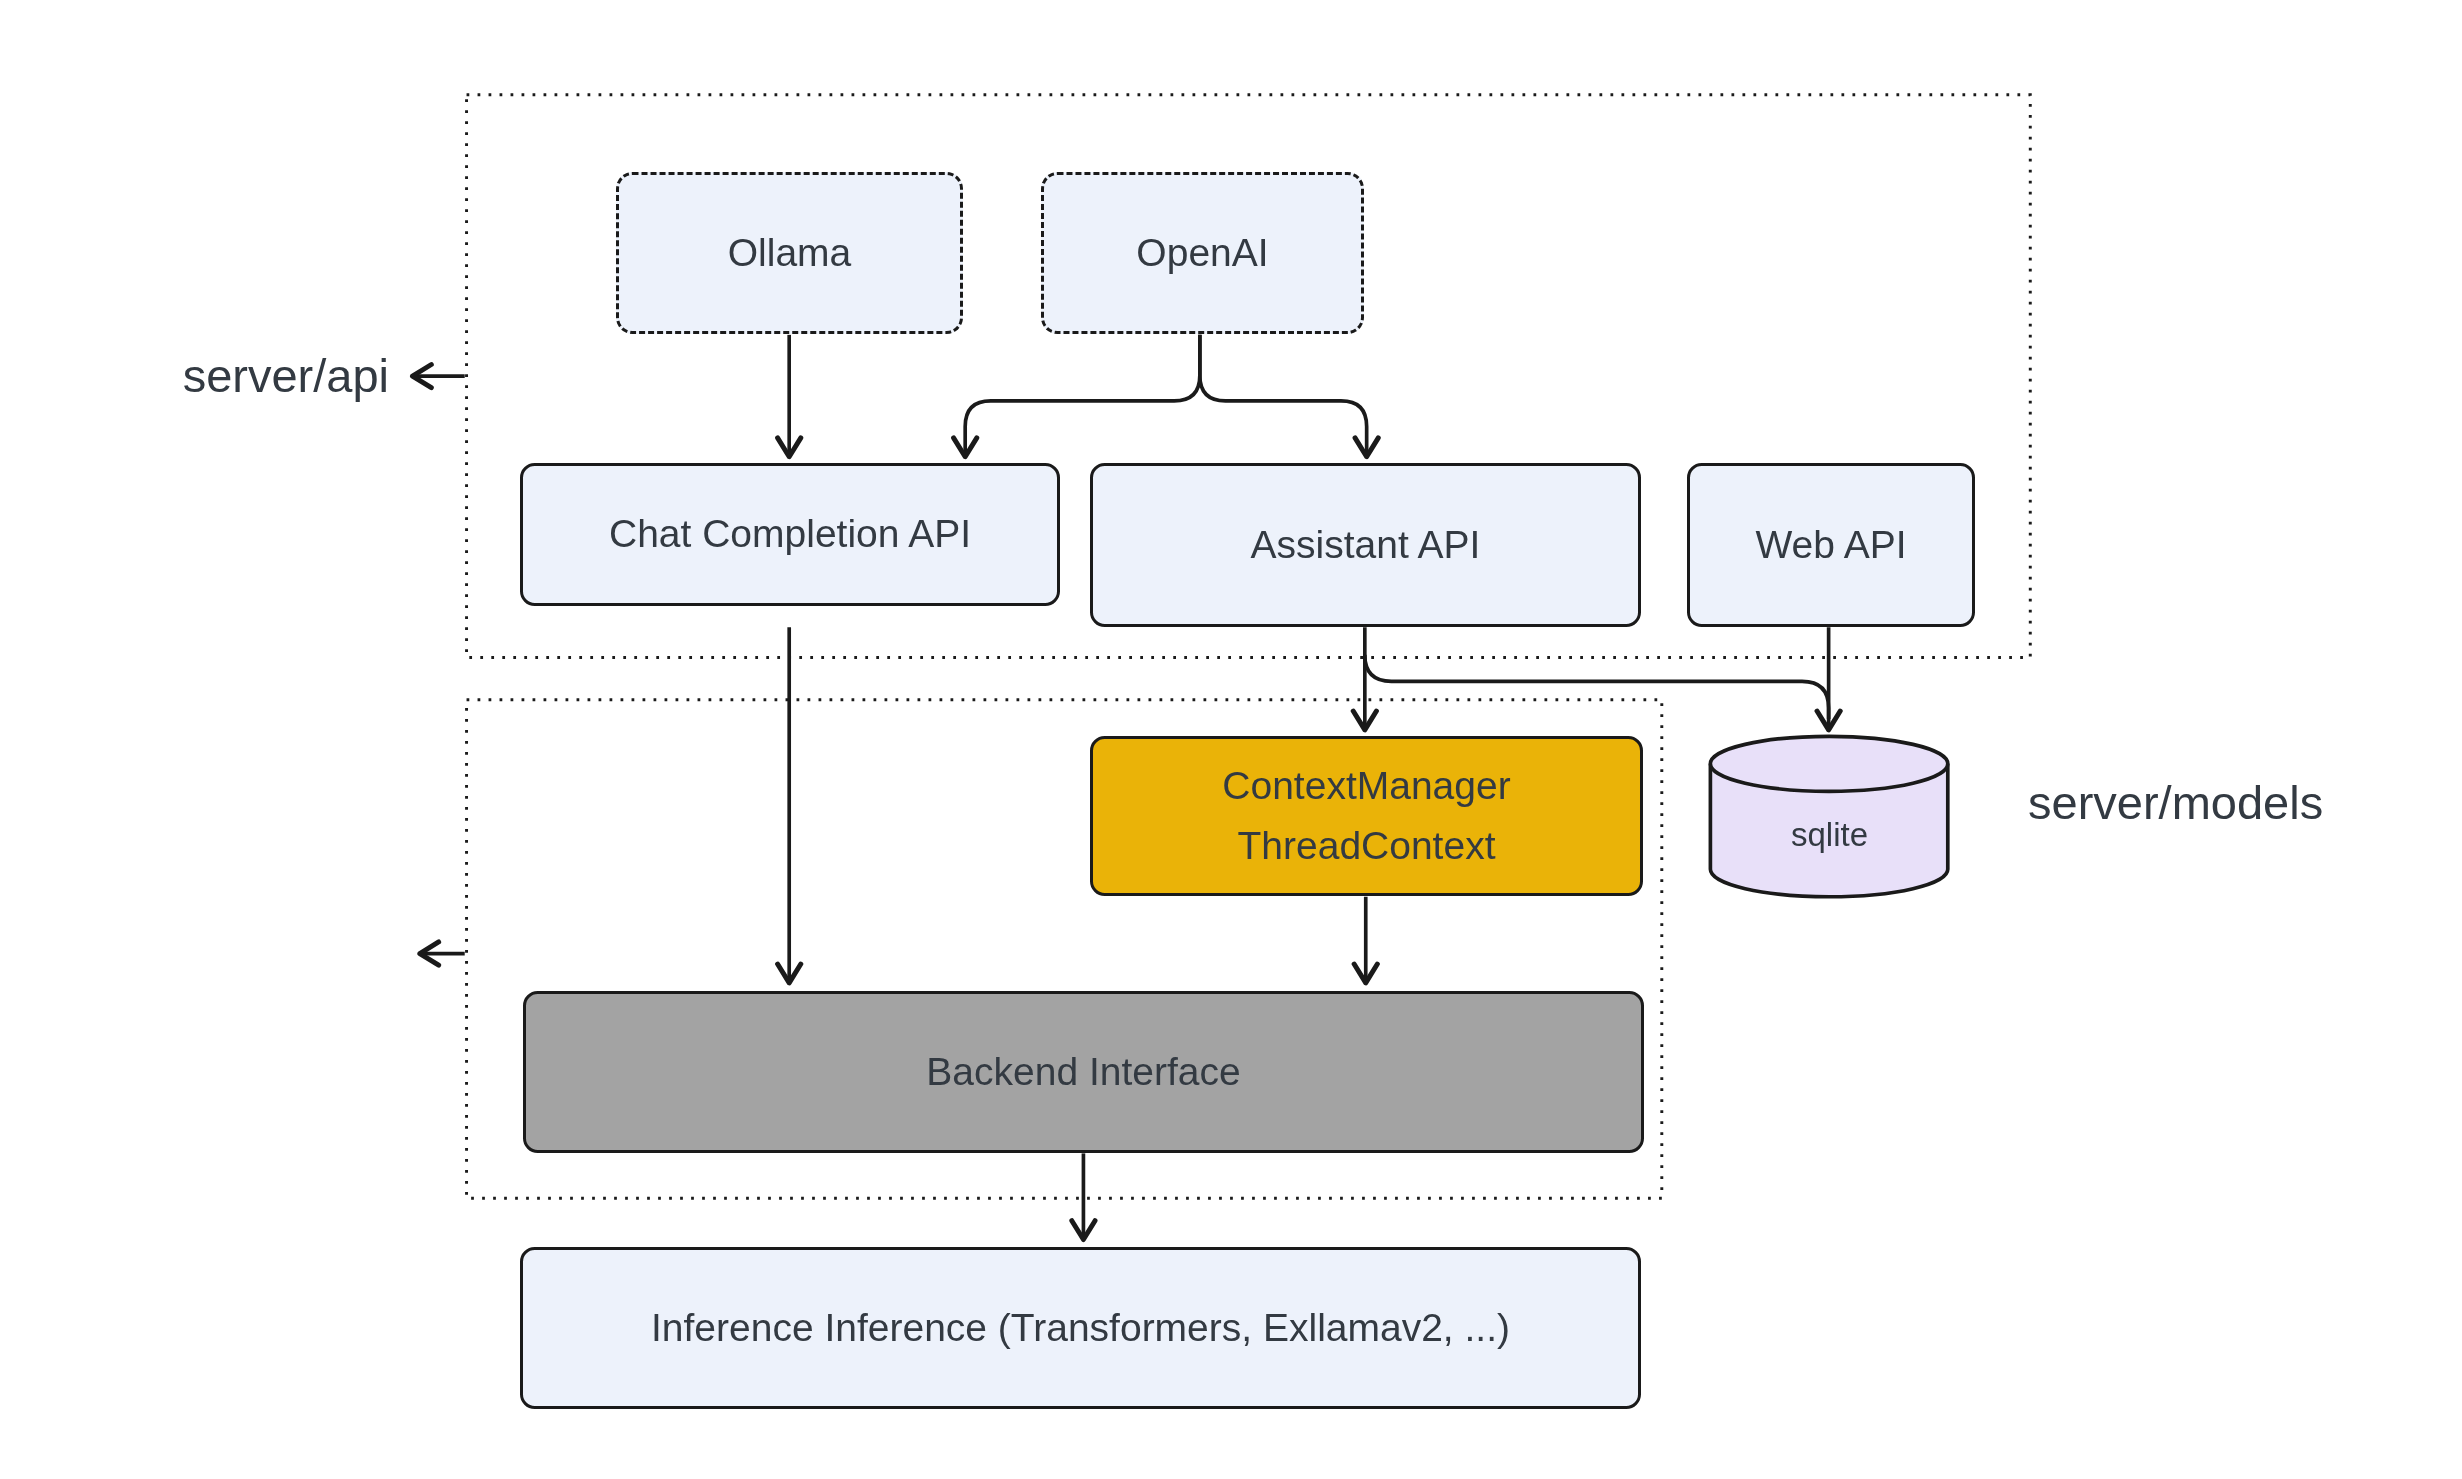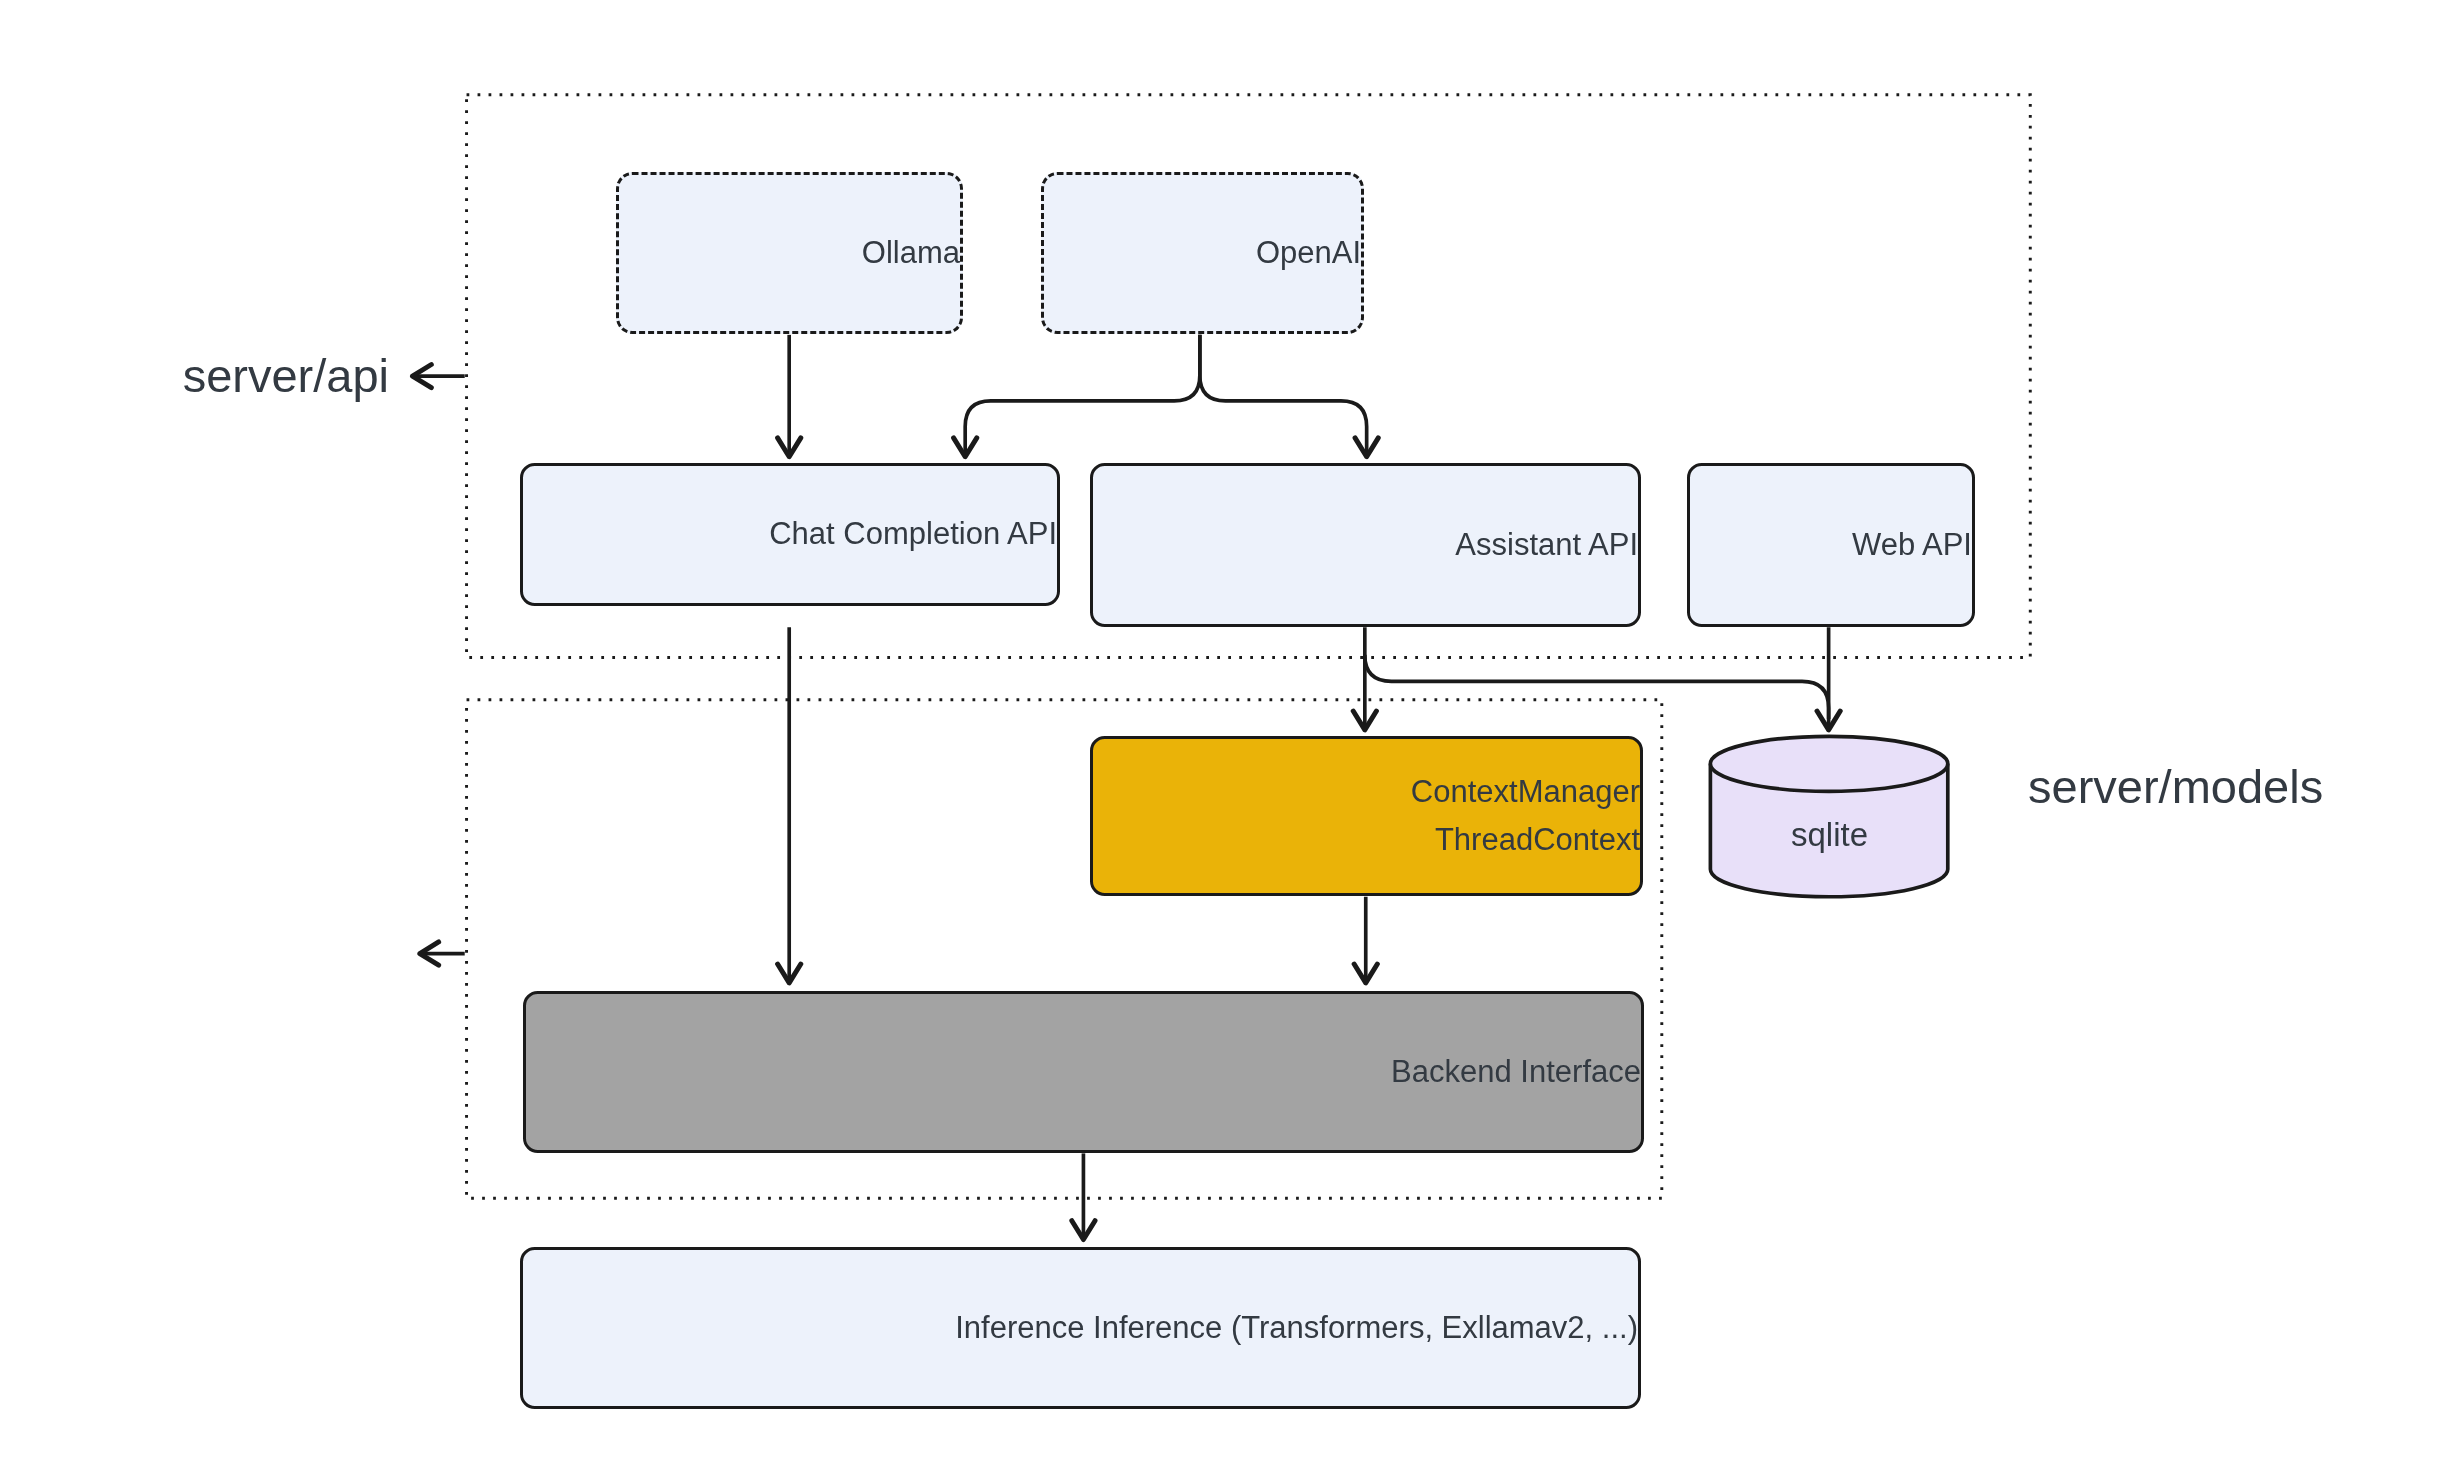--- a/index.html
+++ b/index.html
@@ -15,27 +15,27 @@
   .wires {
     position: absolute;
     left: 0; top: 0;
     width: 2462px; height: 1480px;
   }
   .node {
     position: absolute;
     box-sizing: border-box;
     display: flex;
     flex-direction: column;
-    align-items: flex-end;
+    align-items: center;
     justify-content: center;
     text-align: center;
     border: 3.7px solid #1a1a1a;
     border-radius: 14.7px;
     background: #edf2fb;
-    font-size: 31px;
+    font-size: 39px;
     line-height: 1.55;
     color: #333a42;
   }
   .node.dashed { border-style: dashed; border-radius: 16.5px; }
   .node.green  { background: #eab308; }
   .node.yellow { background: #a3a3a3; }
   .grouplabel {
     position: absolute;
     font-size: 47px;
     line-height: 55px;
@@ -80,21 +80,21 @@
     <path d="M 1490 978 L 1490 1072" fill="none" stroke="#1a1a1a" stroke-width="4" marker-end="url(#arrow)"></path>
     <path d="M 1182 1258 L 1182 1352" fill="none" stroke="#1a1a1a" stroke-width="4" marker-end="url(#arrow)"></path>
 
     <g>
       <path d="M 1866 833 L 1866 948 A 129.5 30 0 0 0 2125 948 L 2125 833" fill="#e8e0f9" stroke="#1a1a1a" stroke-width="4"></path>
       <ellipse cx="1995.5" cy="833" rx="129.5" ry="30" fill="#e8e0f9" stroke="#1a1a1a" stroke-width="4"></ellipse>
     </g>
   </svg>
 
   <div class="grouplabel right-align" style="left:119px; top:348px; width:270px;">server/api</div>
-  <div class="grouplabel" style="left:2028px; top:759px; width:385px;">server/models</div>
+  <div class="grouplabel" style="left:2028px; top:775px; width:385px;">server/models</div>
 
   <div class="node dashed" style="left:616px; top:172px; width:347px; height:162px;">
     <span>Ollama</span>
   </div>
 
   <div class="node dashed" style="left:1041px; top:172px; width:323px; height:162px;">
     <span>OpenAI</span>
   </div>
 
   <div class="node" style="left:520px; top:463px; width:540px; height:143px;">

